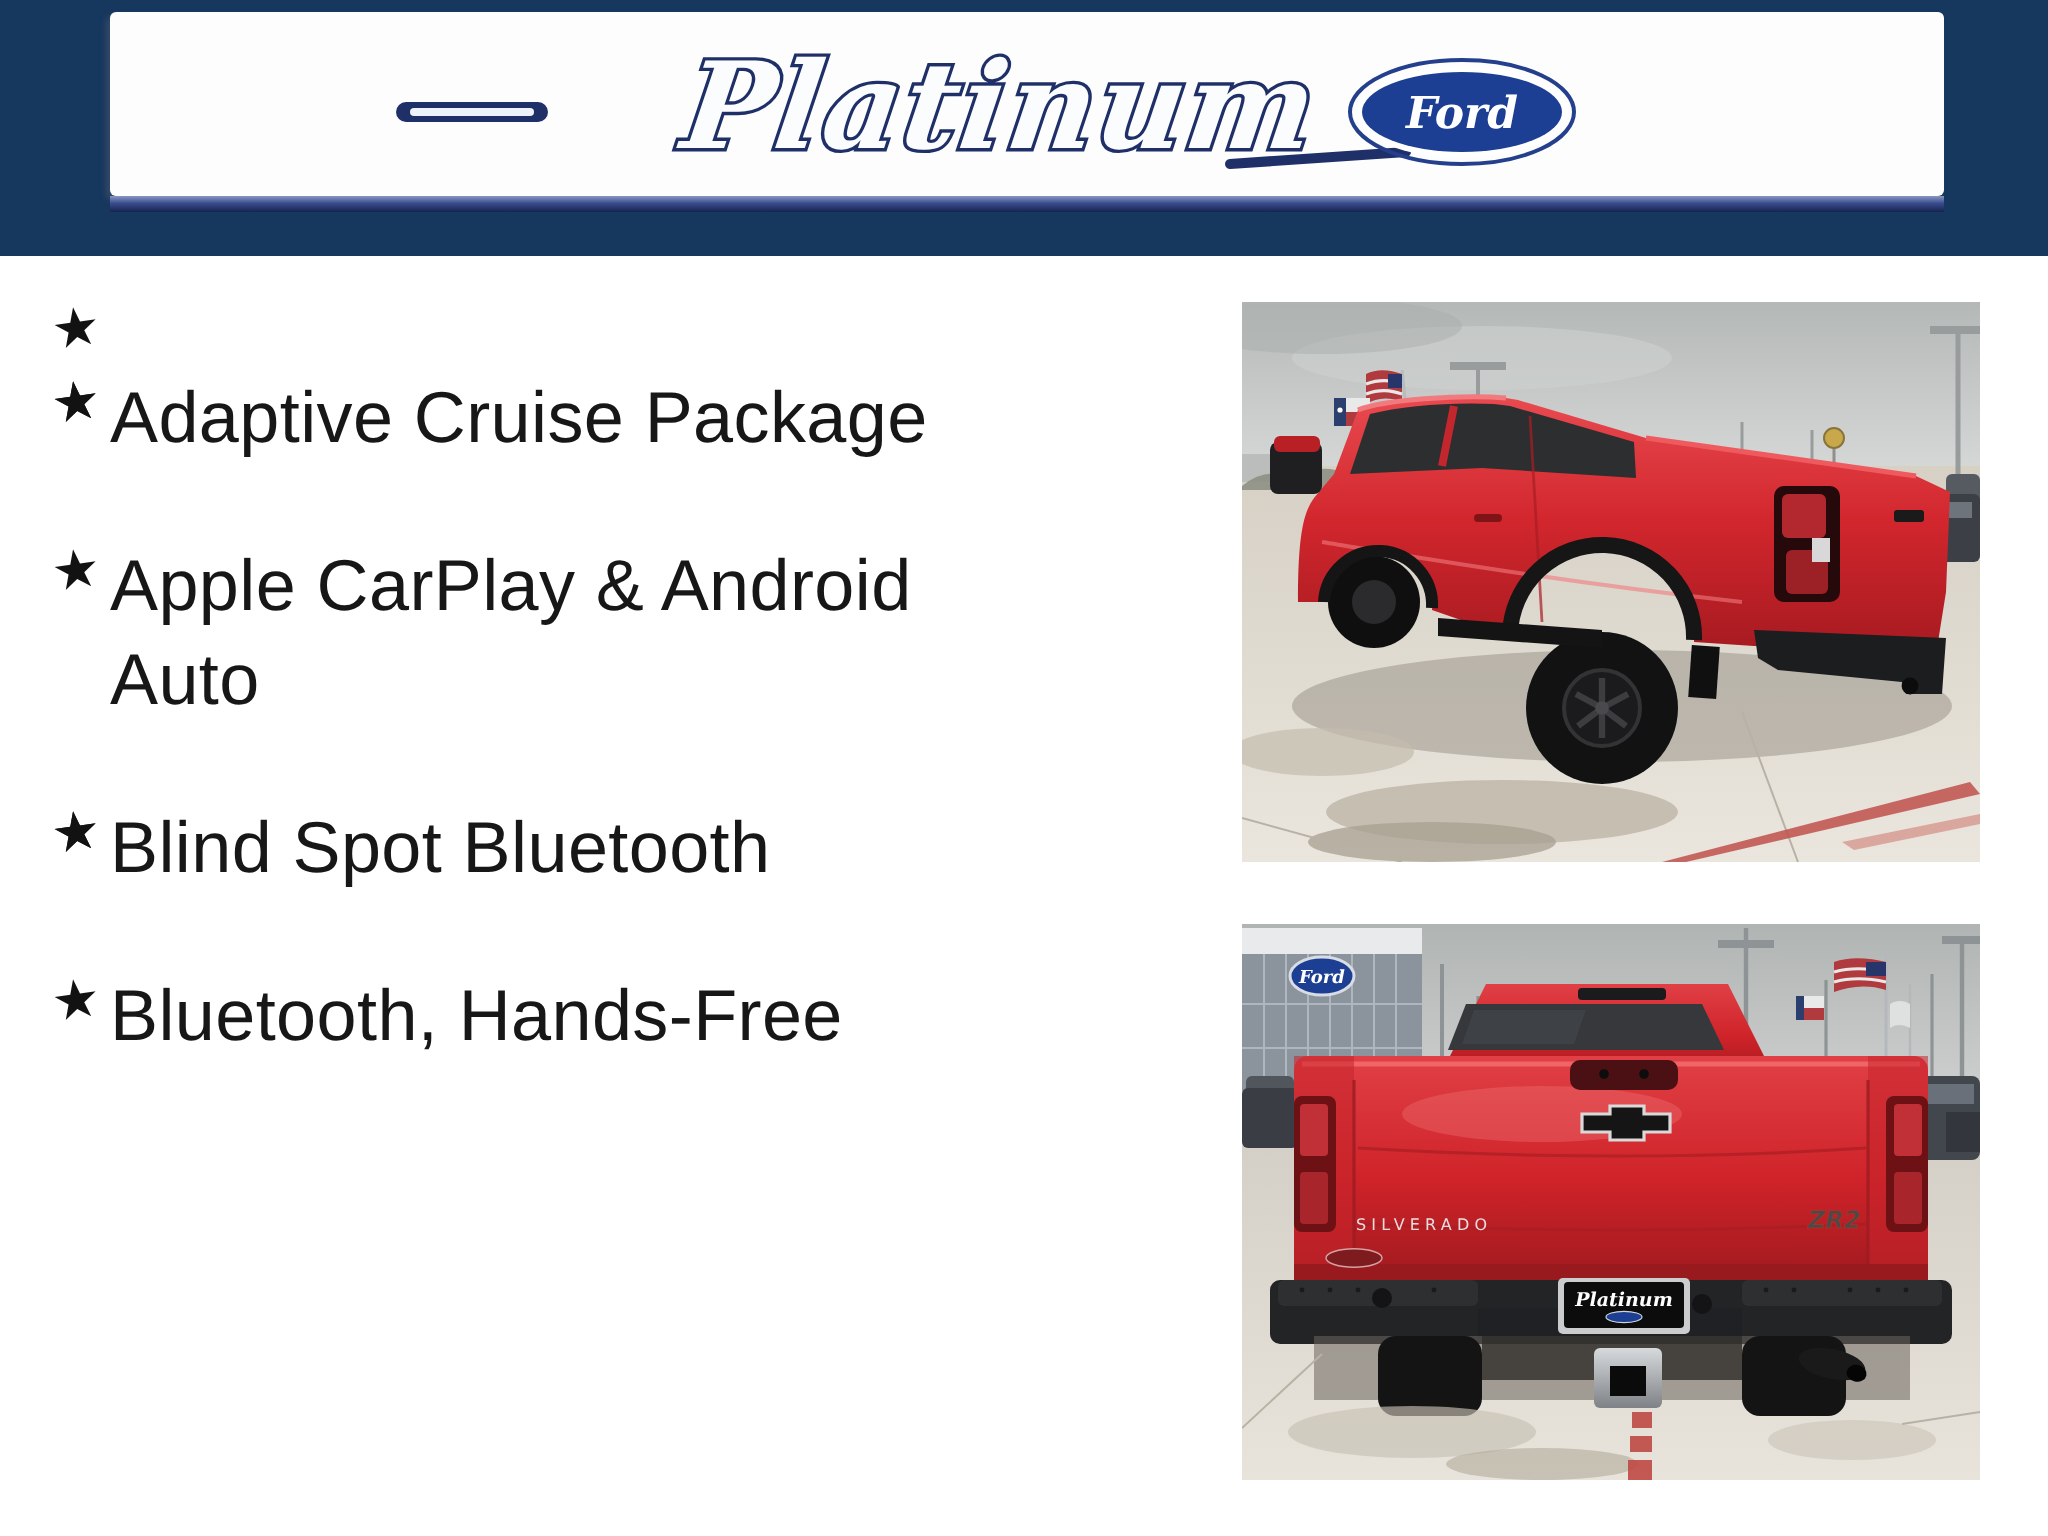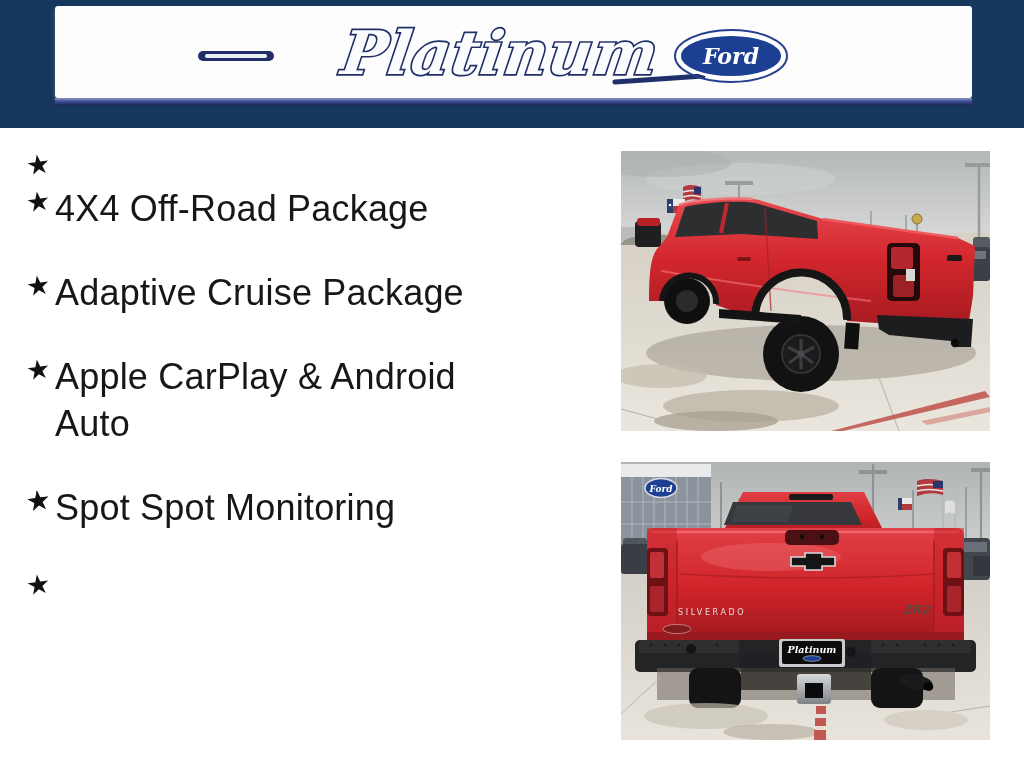--- a/index.html
+++ b/index.html
@@ -56,39 +56,39 @@
   </div>
   <div class="banner-stripe"></div>
 </div>
 
 <ul class="features">
   <li>
     <span class="star">★</span>
   </li>
   <li>
     <span class="star">★</span>
-    <span>4X4 Off-Road Package</span>
   </li>
   <li>
     <span class="star">★</span>
     <span>Adaptive Cruise Package</span>
   </li>
   <li>
     <span class="star">★</span>
     <span>Apple CarPlay &amp; Android Auto</span>
   </li>
   <li>
     <span class="star">★</span>
   </li>
   <li>
     <span class="star">★</span>
-    <span>Spot Spot Monitoring</span>
-  </li>
-  <li>
-    <span class="star">★</span>
+    <span>Blind Spot Bluetooth</span>
+  </li>
+  <li>
+    <span class="star">★</span>
+    <span>Bluetooth, Hands-Free</span>
   </li>
 </ul>
 
 <div class="photo photo-top">
 <svg width="369" height="280" viewBox="0 0 369 280">
   <defs>
     <linearGradient id="sky1" x1="0" y1="0" x2="0" y2="1">
       <stop offset="0" stop-color="#b4b8b7"></stop>
           <stop offset="1" stop-color="#dcdedc"></stop>
     </linearGradient>

